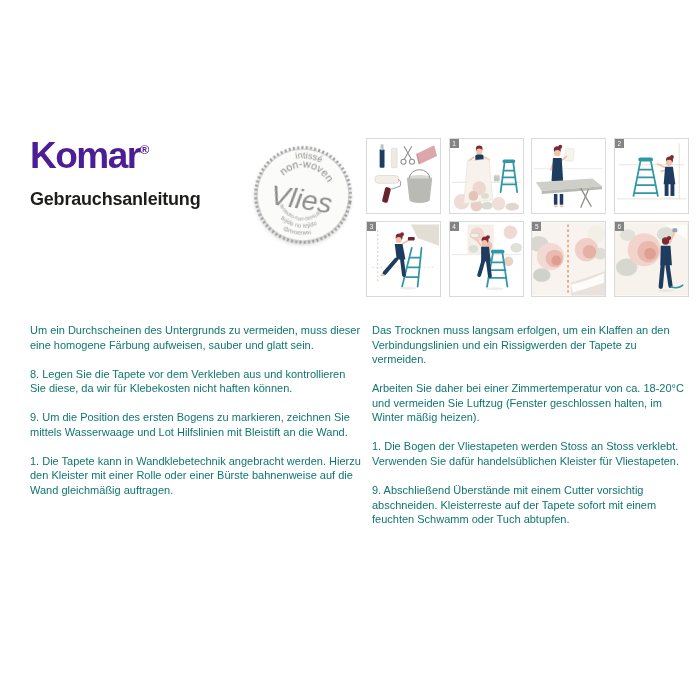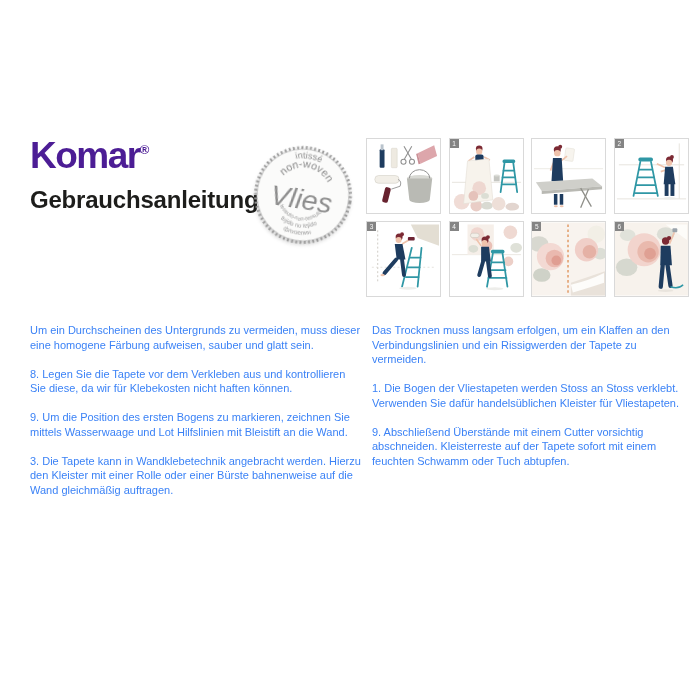--- a/index.html
+++ b/index.html
@@ -5,36 +5,36 @@
   * { margin:0; padding:0; box-sizing:border-box; }
   html,body { background:#ffffff; }
   body { font-family:"Liberation Sans", sans-serif; }
   .page { position:relative; width:700px; height:700px; background:#ffffff; overflow:hidden; }
 
   
   .logo { position:absolute; left:30px; top:132px; color:#4c1d95; font-weight:bold;
           font-size:37px; letter-spacing:-1.5px; line-height:36px; }
   .logo sup { font-size:13px; letter-spacing:0; vertical-align:14px; }
   .title { position:absolute; left:30px; top:188px; color:#1d1d1b; font-weight:bold;
-           font-size:24px; line-height:23px; letter-spacing:-0.2px; }
+           font-size:18px; line-height:23px; letter-spacing:-0.2px; }
 
   
   .stamp { position:absolute; left:252px; top:144px; width:102px; height:102px;
            transform:rotate(9deg); filter:drop-shadow(0 2px 1.5px rgba(0,0,0,0.18)); }
 
   
   .panels { position:absolute; left:366px; top:138px; display:grid;
             grid-template-columns:repeat(4,75px); grid-auto-rows:76px; gap:7px 7.6px; }
   .panel { position:relative; background:#fff; border:1px solid #d9d9d9; overflow:hidden; }
   .panel svg { display:block; width:100%; height:100%; }
   .badge { position:absolute; top:0; left:0; width:9px; height:9px; background:#848484;
            color:#f8f8f8; font-size:6.5px; line-height:9px; text-align:center; z-index:2; }
 
   
-  .col { position:absolute; top:323px; color:#3b82f6; }
+  .col { position:absolute; top:323px; color:#0f766e; }
   .col-left  { left:30px;  width:333px; }
   .col-right { left:372px; width:322px; }
   .col p { font-size:11px; line-height:14.6px; margin:0 0 14.4px 0; }
 </style>
 </head>
 <body>
 
 <div class="page">
 
   <div class="logo"><span>Komar</span><sup>®</sup></div>
@@ -272,21 +272,22 @@
         <path d="M57,66 q8,3 13,-2" stroke="#2f97a5" stroke-width="1.6" fill="none"></path>
         <ellipse cx="52" cy="70" rx="8" ry="1.4" fill="#e9e4dd"></ellipse>
       </svg>
     </div>
   </div>
 
   <div class="col col-left">
       <p>Um ein Durchscheinen des Untergrunds zu vermeiden, muss dieser eine homogene Färbung aufweisen, sauber und glatt sein.</p>
       <p>8. Legen Sie die Tapete vor dem Verkleben aus und kontrollieren Sie diese, da wir für Klebekosten nicht haften können.</p>
       <p>9. Um die Position des ersten Bogens zu markieren, zeichnen Sie mittels Wasserwaage und Lot Hilfslinien mit Bleistift an die Wand.</p>
-      <p>3. Die Tapete kann in Wandklebetechnik angebracht werden. Hierzu den Kleister mit einer Rolle oder einer Bürste bahnenweise auf die Wand gleichmäßig auftragen.</p>
+      <p>1. Die Tapete kann in Wandklebetechnik angebracht werden. Hierzu den Kleister mit einer Rolle oder einer Bürste bahnenweise auf die Wand gleichmäßig auftragen.</p>
     </div>
   <div class="col col-right">
       <p>Das Trocknen muss langsam erfolgen, um ein Klaffen an den Verbindungslinien und ein Rissigwerden der Tapete zu vermeiden.</p>
+      <p>Arbeiten Sie daher bei einer Zimmertemperatur von ca. 18-20°C und vermeiden Sie Luftzug (Fenster geschlossen halten, im Winter mäßig heizen).</p>
       <p>1. Die Bogen der Vliestapeten werden Stoss an Stoss verklebt. Verwenden Sie dafür handelsüblichen Kleister für Vliestapeten.</p>
       <p>9. Abschließend Überstände mit einem Cutter vorsichtig abschneiden. Kleisterreste auf der Tapete sofort mit einem feuchten Schwamm oder Tuch abtupfen.</p>
     </div>
 
 </div>
 
 </body></html>

